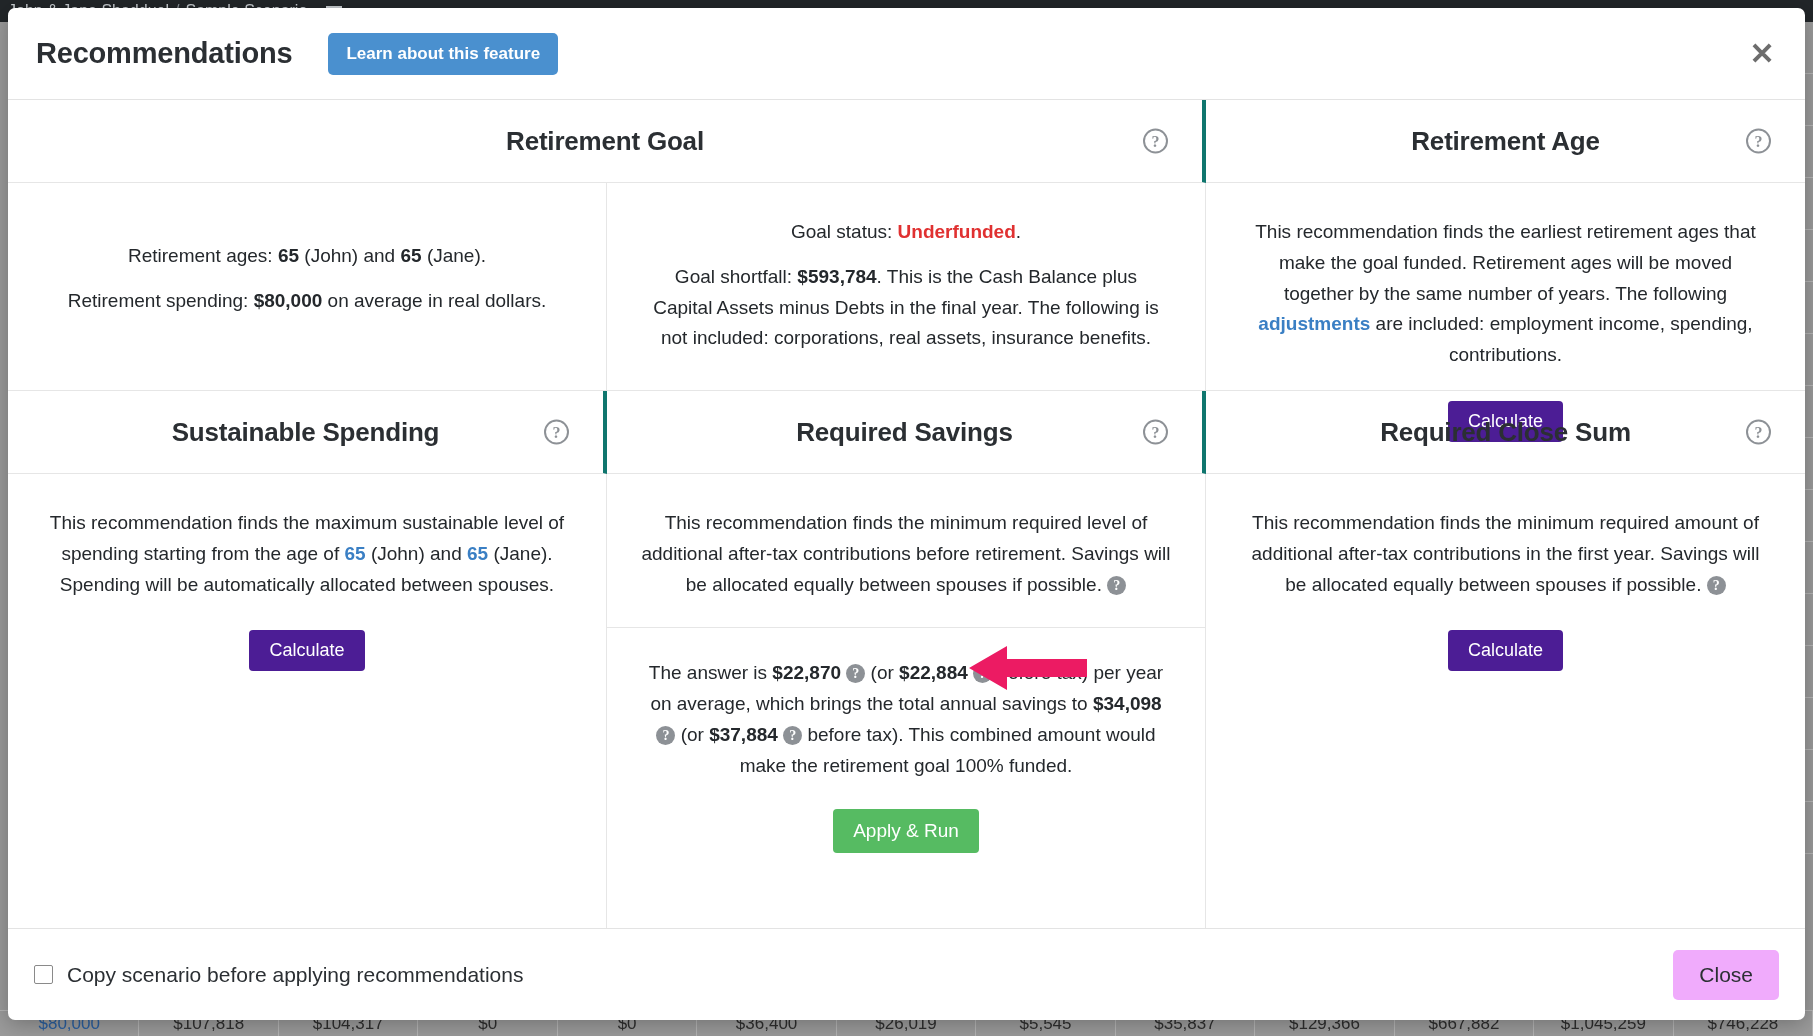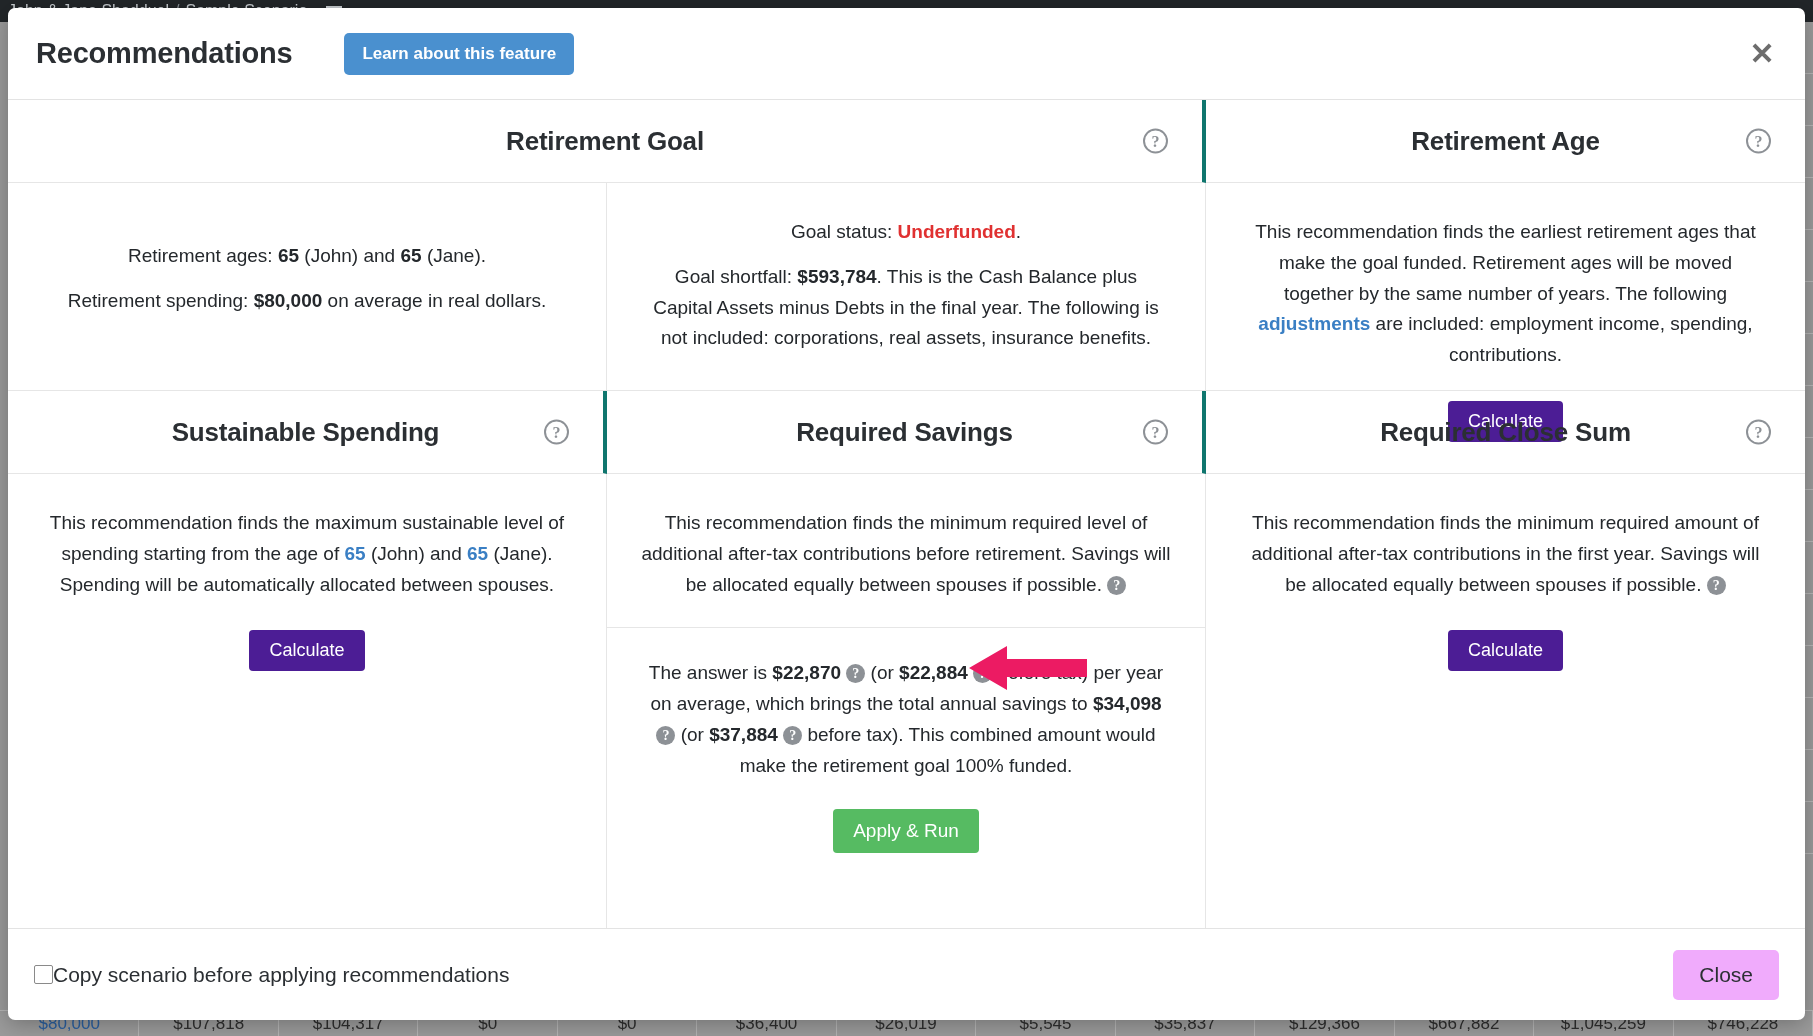--- a/index.html
+++ b/index.html
@@ -111,21 +111,21 @@
     border-bottom: 1px solid #e3e3e3;
     position: relative;
   }
   #modal-title {
     font-size: 29px;
     font-weight: bold;
     color: #2b2f33;
     letter-spacing: -0.2px;
   }
   #learn-btn {
-    margin-left: 52px;
+    margin-left: 36px;
     background: #4a90cf;
     color: #ffffff;
     border: none;
     border-radius: 5px;
     font-family: "Liberation Sans", sans-serif;
     font-size: 17px;
     font-weight: bold;
     padding: 11px 18px;
     cursor: pointer;
   }
@@ -258,20 +258,21 @@
     height: 92px;
     border-top: 1px solid #e3e3e3;
     display: flex;
     align-items: center;
     justify-content: space-between;
     padding: 0 26px;
   }
   #copy-scenario-row {
     display: flex;
     align-items: center;
+    gap: 14px;
     cursor: pointer;
   }
   #copy-scenario-box {
     width: 19px; height: 19px;
     border: 1px solid #8a8a8a;
     border-radius: 2px;
     background: #fff;
     cursor: pointer;
   }
   #copy-scenario-label {

